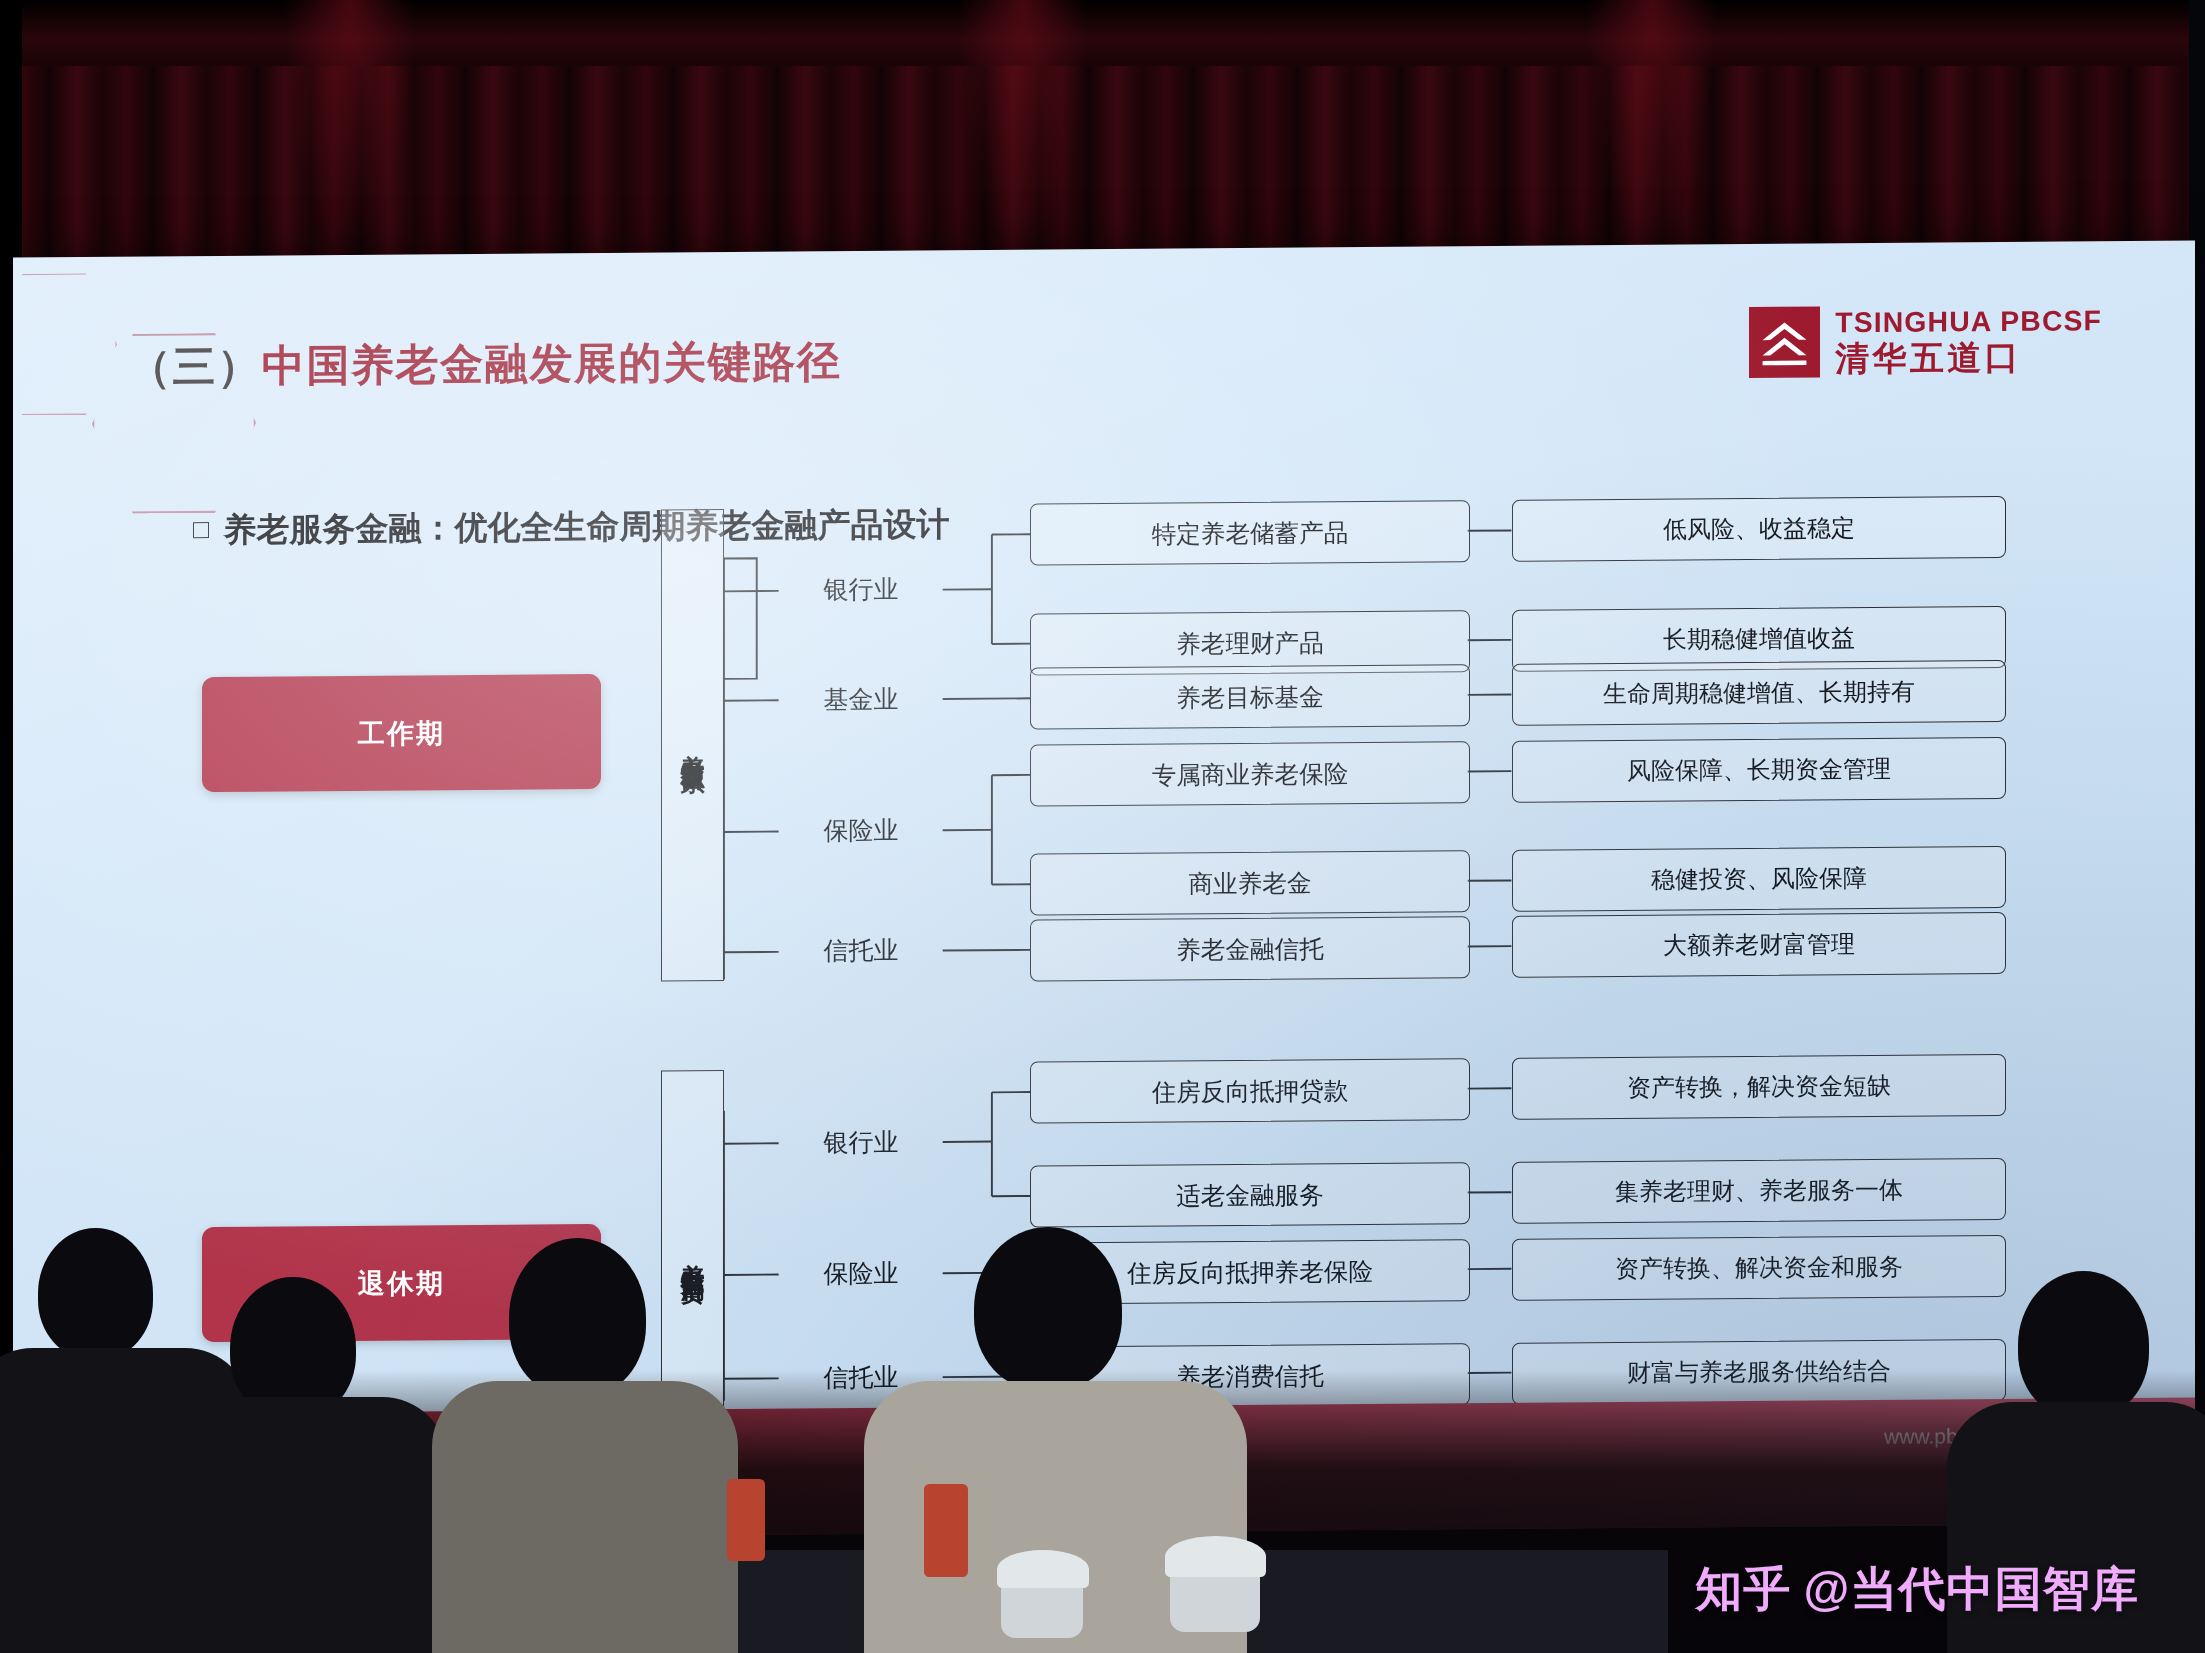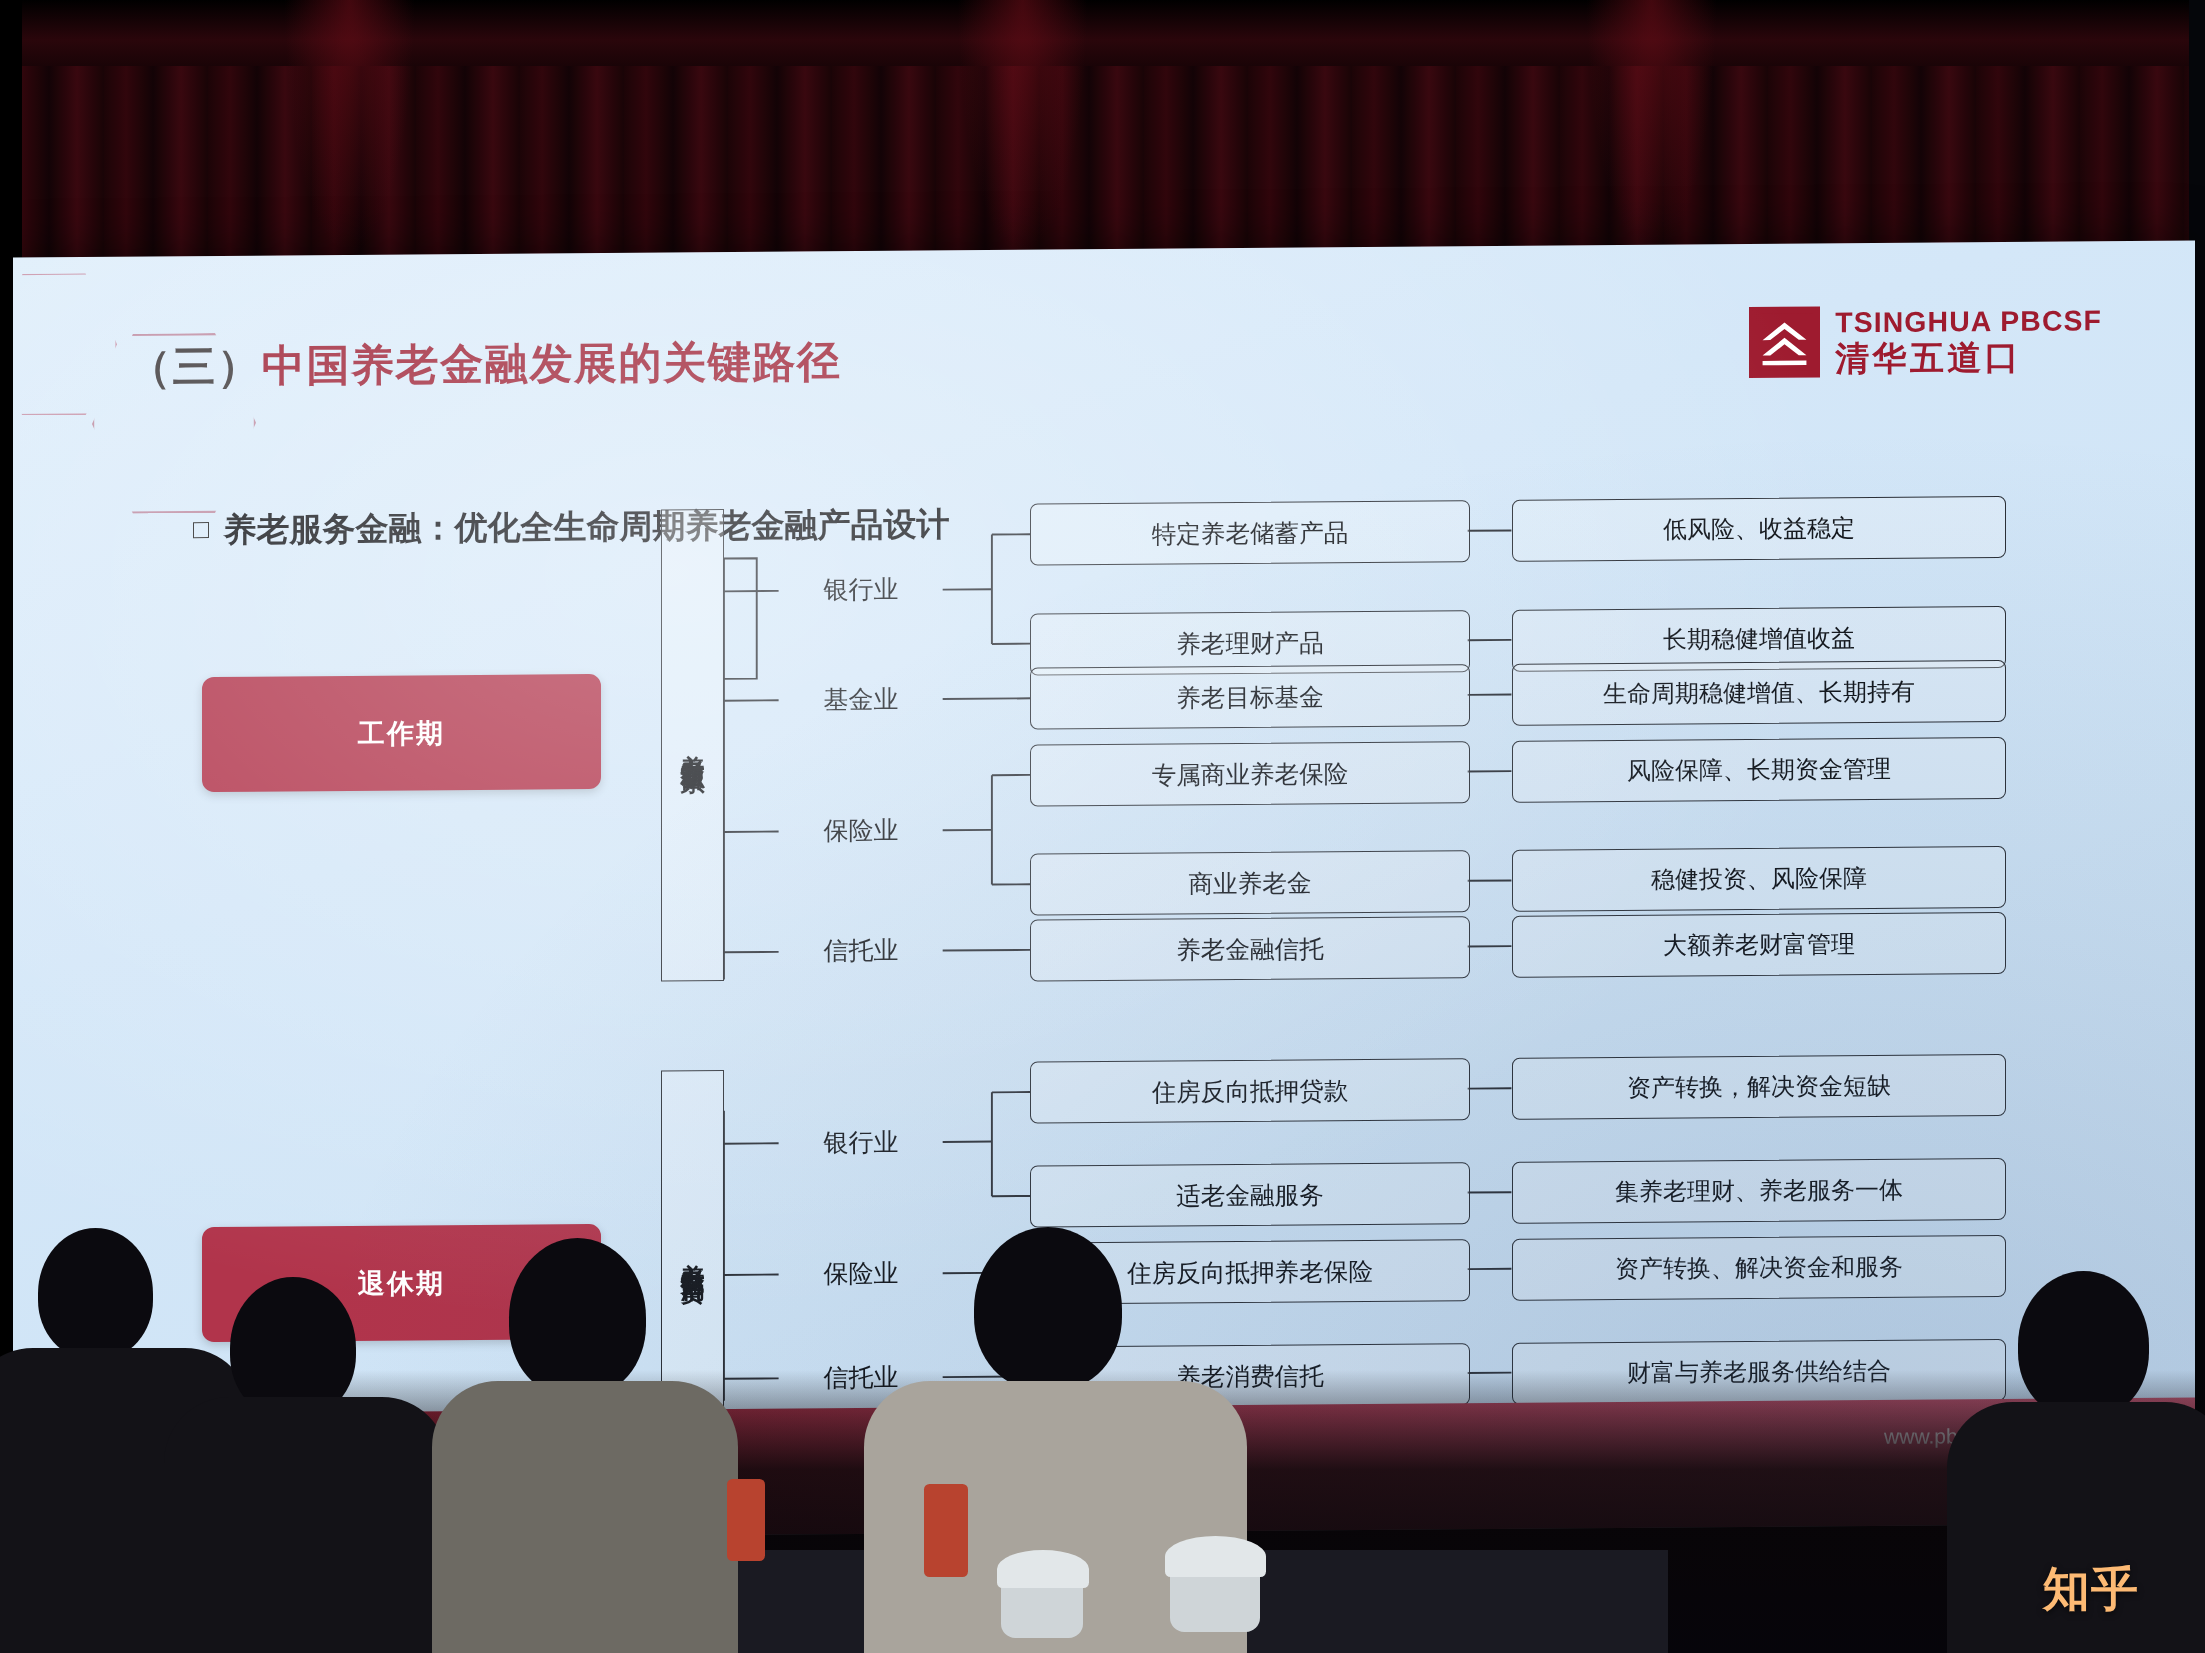--- a/index.html
+++ b/index.html
@@ -291,21 +291,21 @@
   }
 
   
   .watermark {
     position: absolute;
     right: 66px;
     bottom: 33px;
     display: flex;
     align-items: baseline;
     gap: 12px;
-    color: #fdba74;
+    color: #f0abfc;
     font-size: 47px;
     font-weight: bold;
     letter-spacing: 1.1px;
     text-shadow: 0 1.6px 6.6px rgba(0,0,0,0.6);
   }
   .watermark .zh { font-size: 47px; }
   .watermark .handle { font-size: 47px; }
 </style>
 </head>
 <body>
@@ -473,16 +473,17 @@
     <div class="bottle" style="left:727px; bottom:93px; width:38px; height:82px;"></div>
     <div class="bottle" style="left:924px; bottom:77px; width:44px; height:93px;"></div>
     <div class="teacup" style="left:1001px; bottom:16.4px; width:82px; height:60px;"></div>
     <div class="teacup-lid" style="left:997px; bottom:66px; width:92px; height:38px;"></div>
     <div class="teacup" style="left:1170px; bottom:22px; width:90px; height:66px;"></div>
     <div class="teacup-lid" style="left:1165px; bottom:77px; width:101px; height:41px;"></div>
   </div>
 
   <div class="watermark">
     <span class="zh">知乎</span>
+    <span class="handle">@当代中国智库</span>
   </div>
 
 </div>
 
 
 </body></html>

